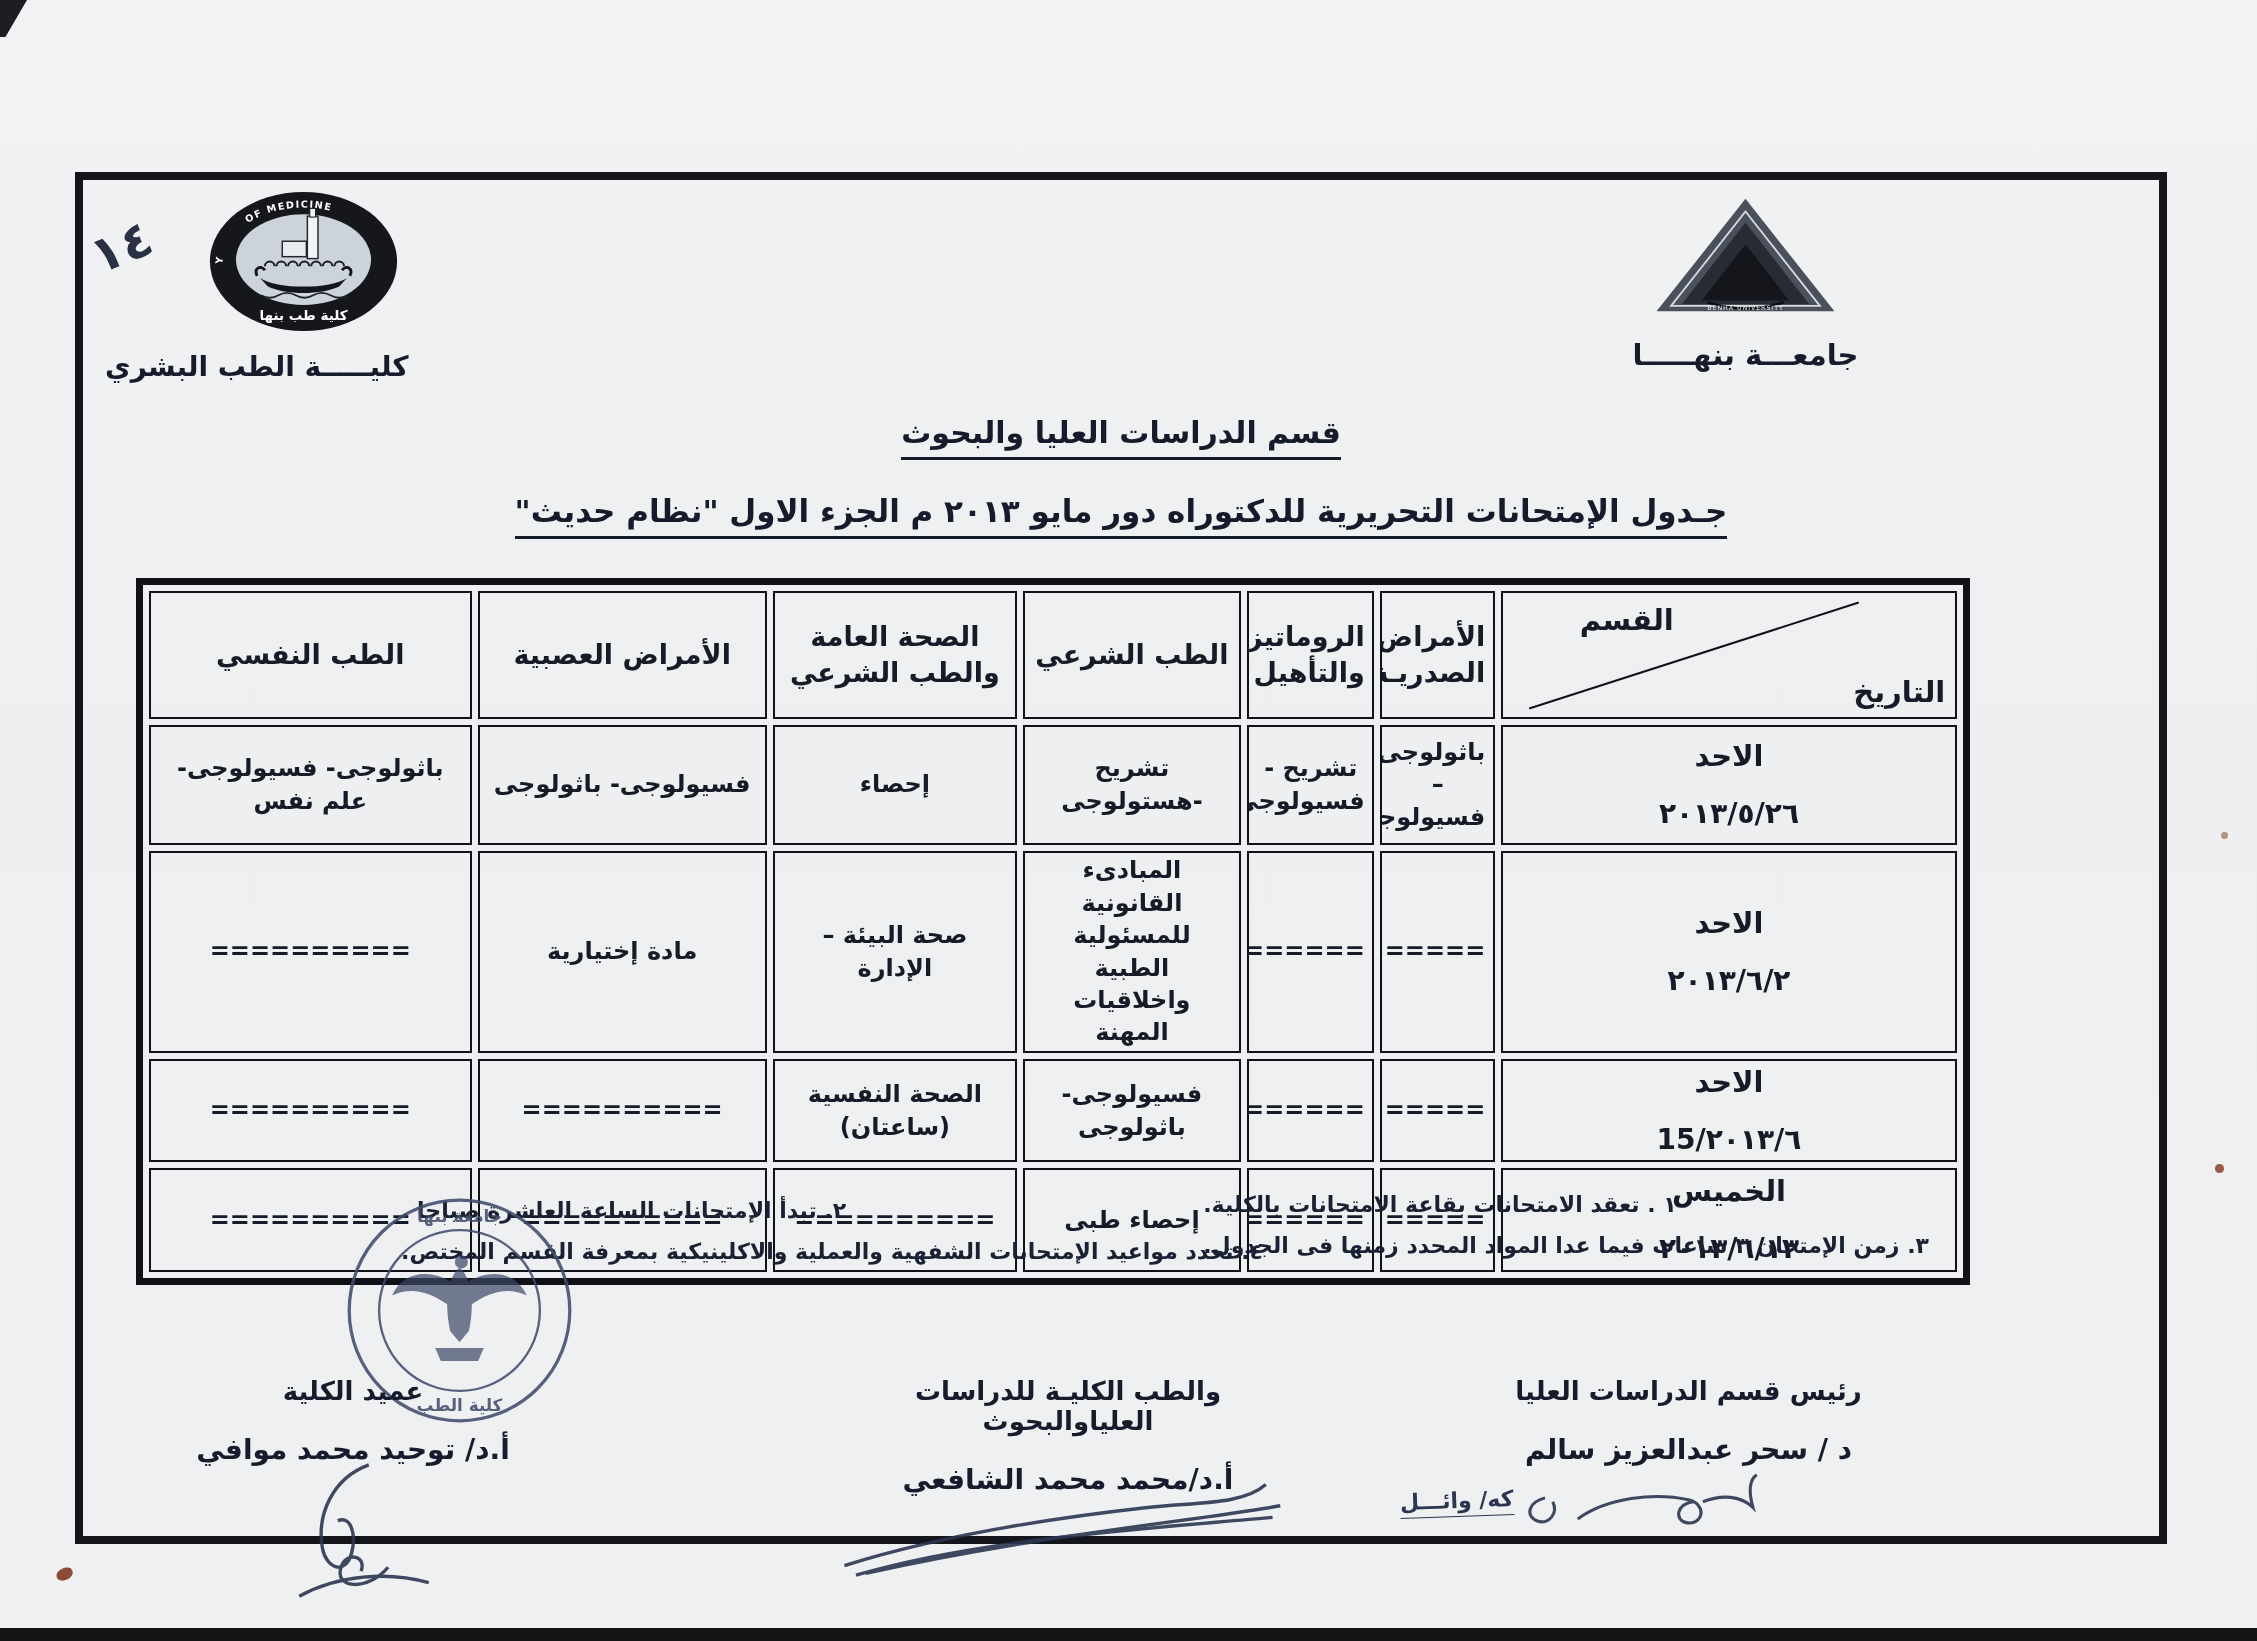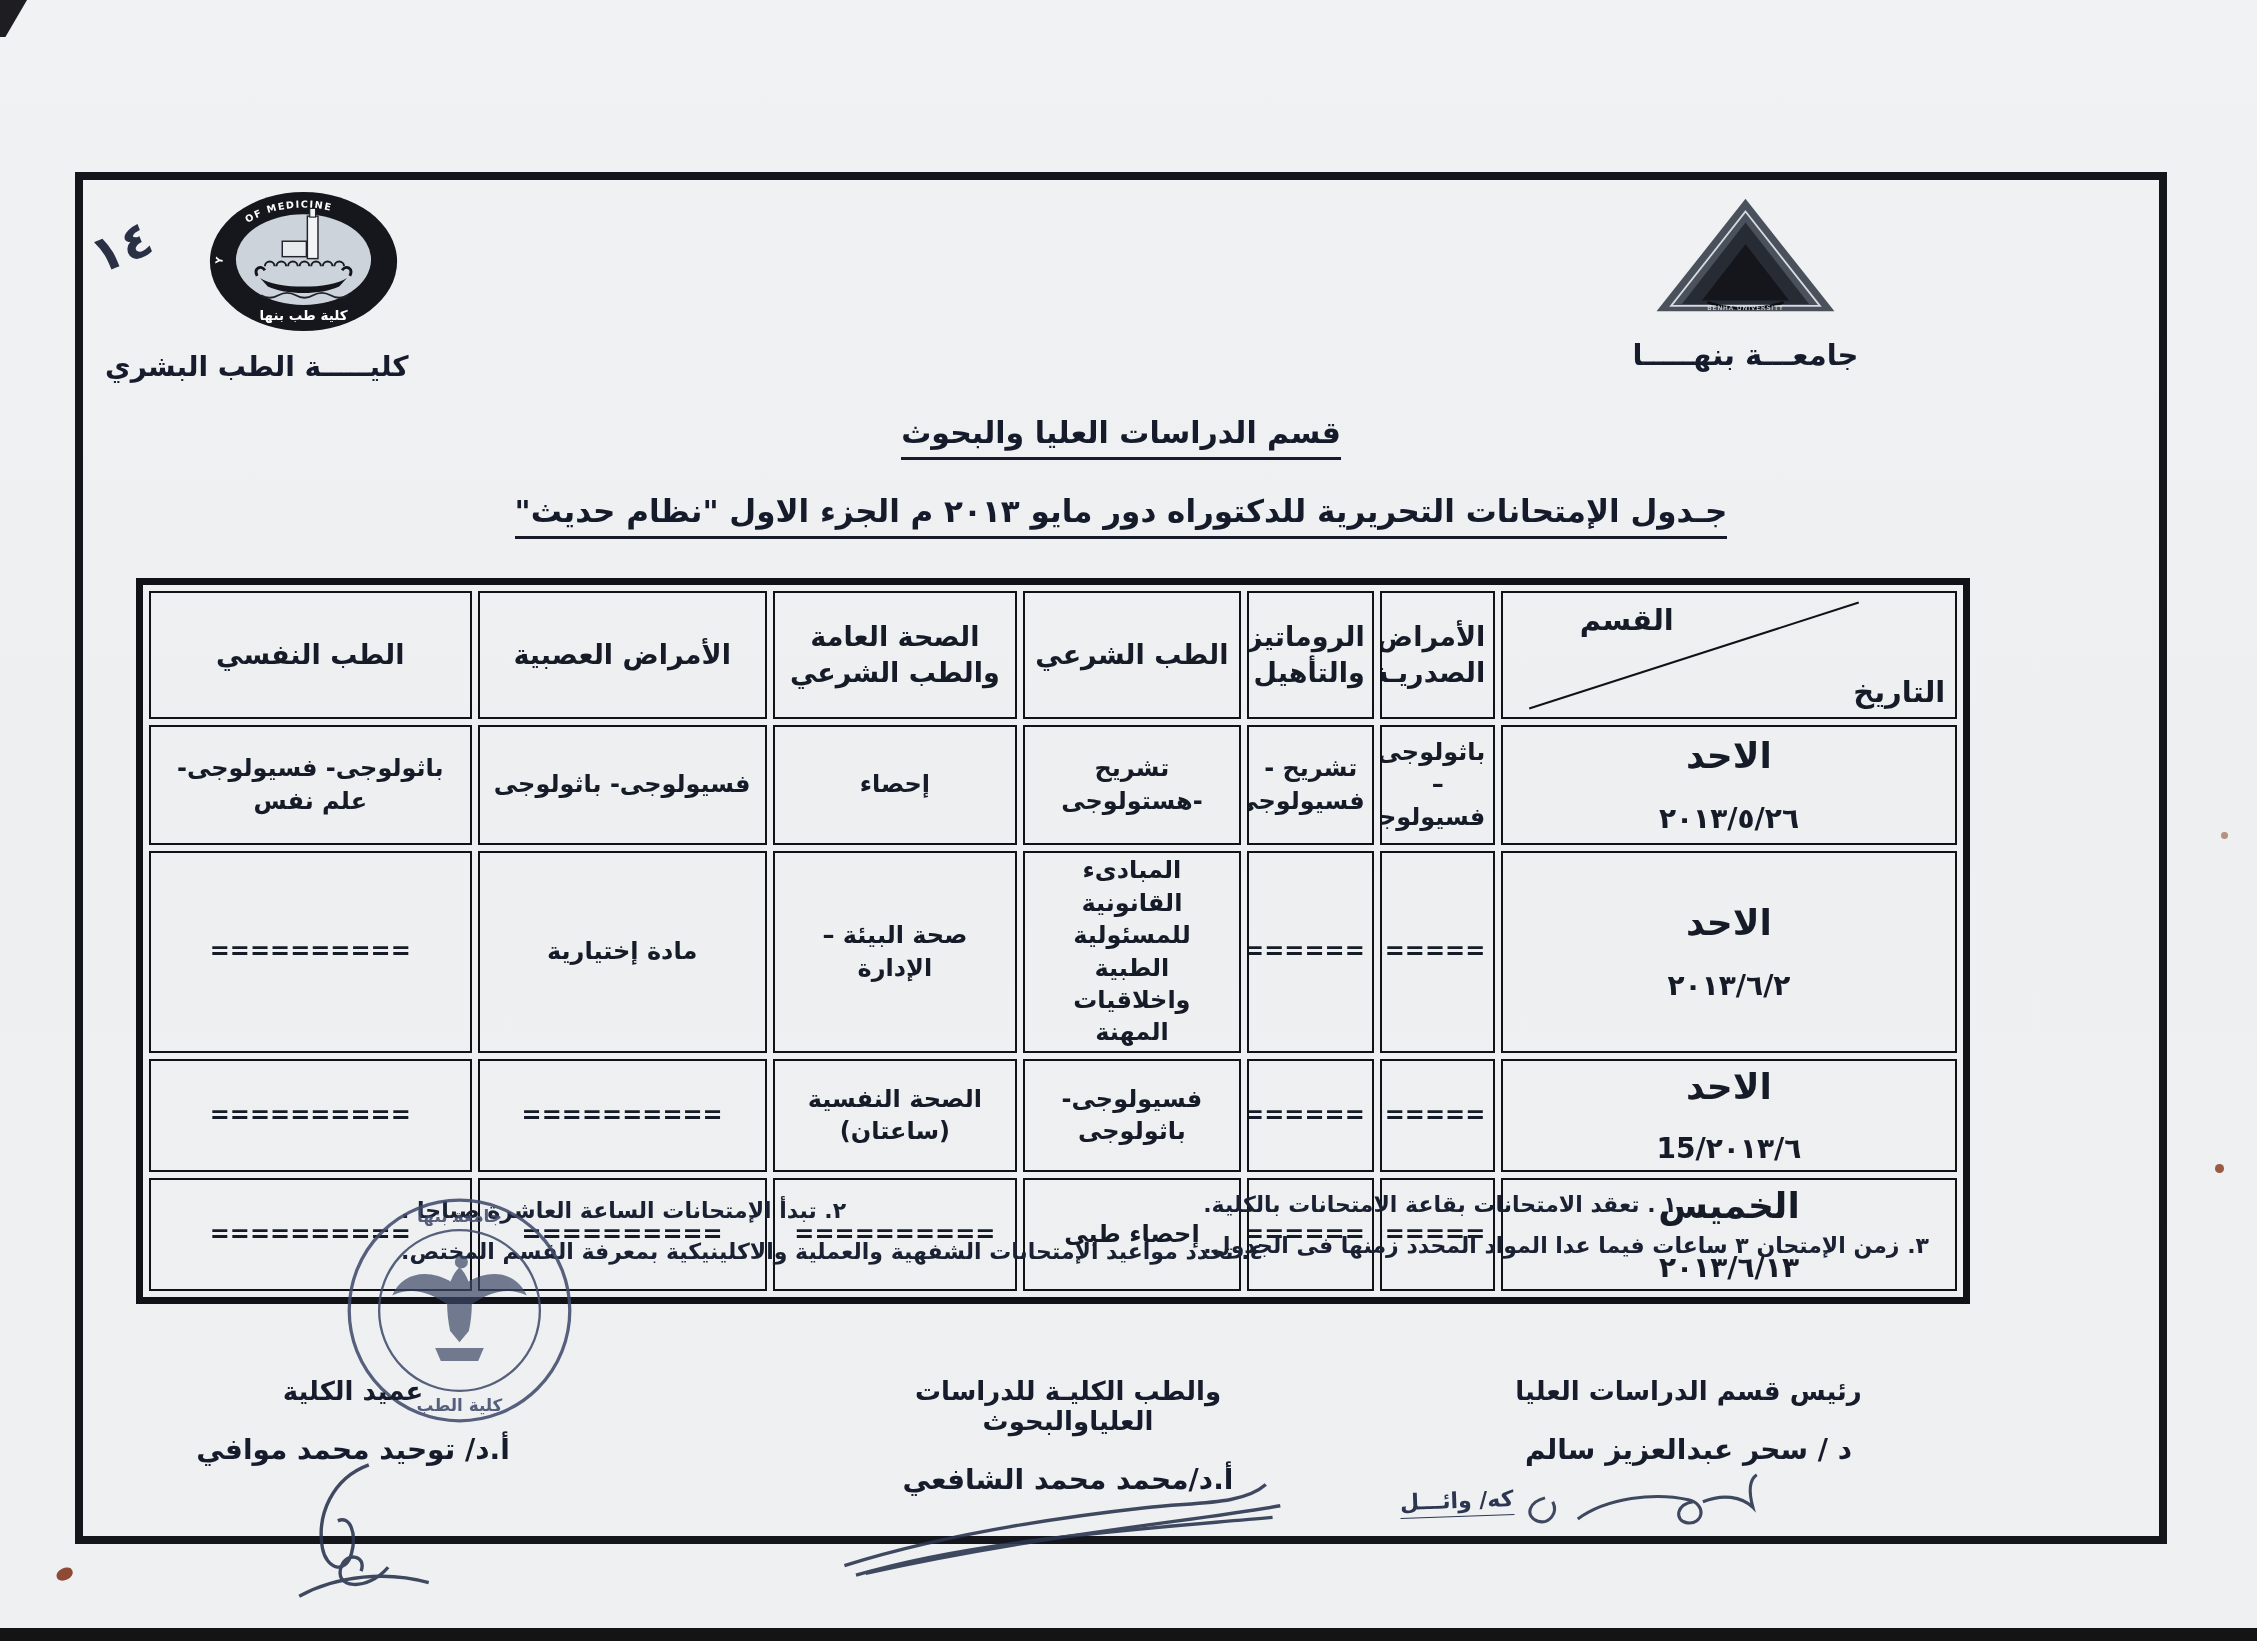--- a/index.html
+++ b/index.html
@@ -54,21 +54,21 @@
   .exam-table th,.exam-table td{
     border:2.9px solid #101218;text-align:center;vertical-align:middle;
     font-weight:bold;padding:1.9px 7.7px;overflow:hidden;
   }
   .r-head th{height:120px;font-size:27px;line-height:1.32;}
   .r-1 td{height:112px;}
   .r-2 td{height:100px;}
   .r-3 td{height:91px;}
   .r-4 td{height:70px;}
   .exam-table td{font-size:24px;line-height:1.35;}
-  .date-day{font-size:36px;text-align:center;}
+  .date-day{font-size:29px;text-align:center;}
   .date-num{font-size:28px;margin-top:19px;}
   .corner{position:relative;}
   .corner .diag{position:absolute;left:3%;top:4%;width:90%;height:92%;}
   .corner-top{position:absolute;top:7.7px;left:17%;font-size:29px;}
   .corner-bottom{position:absolute;bottom:5.8px;right:9.7px;font-size:29px;}
   
   .notes-col{position:absolute;text-align:left;font-size:22px;font-weight:bold;color:#1a2132;}
   .notes-right{top:1012px;right:230px;}
   .notes-left{top:1018px;right:896px;}
   .note{margin-bottom:16.4px;white-space:nowrap;}

